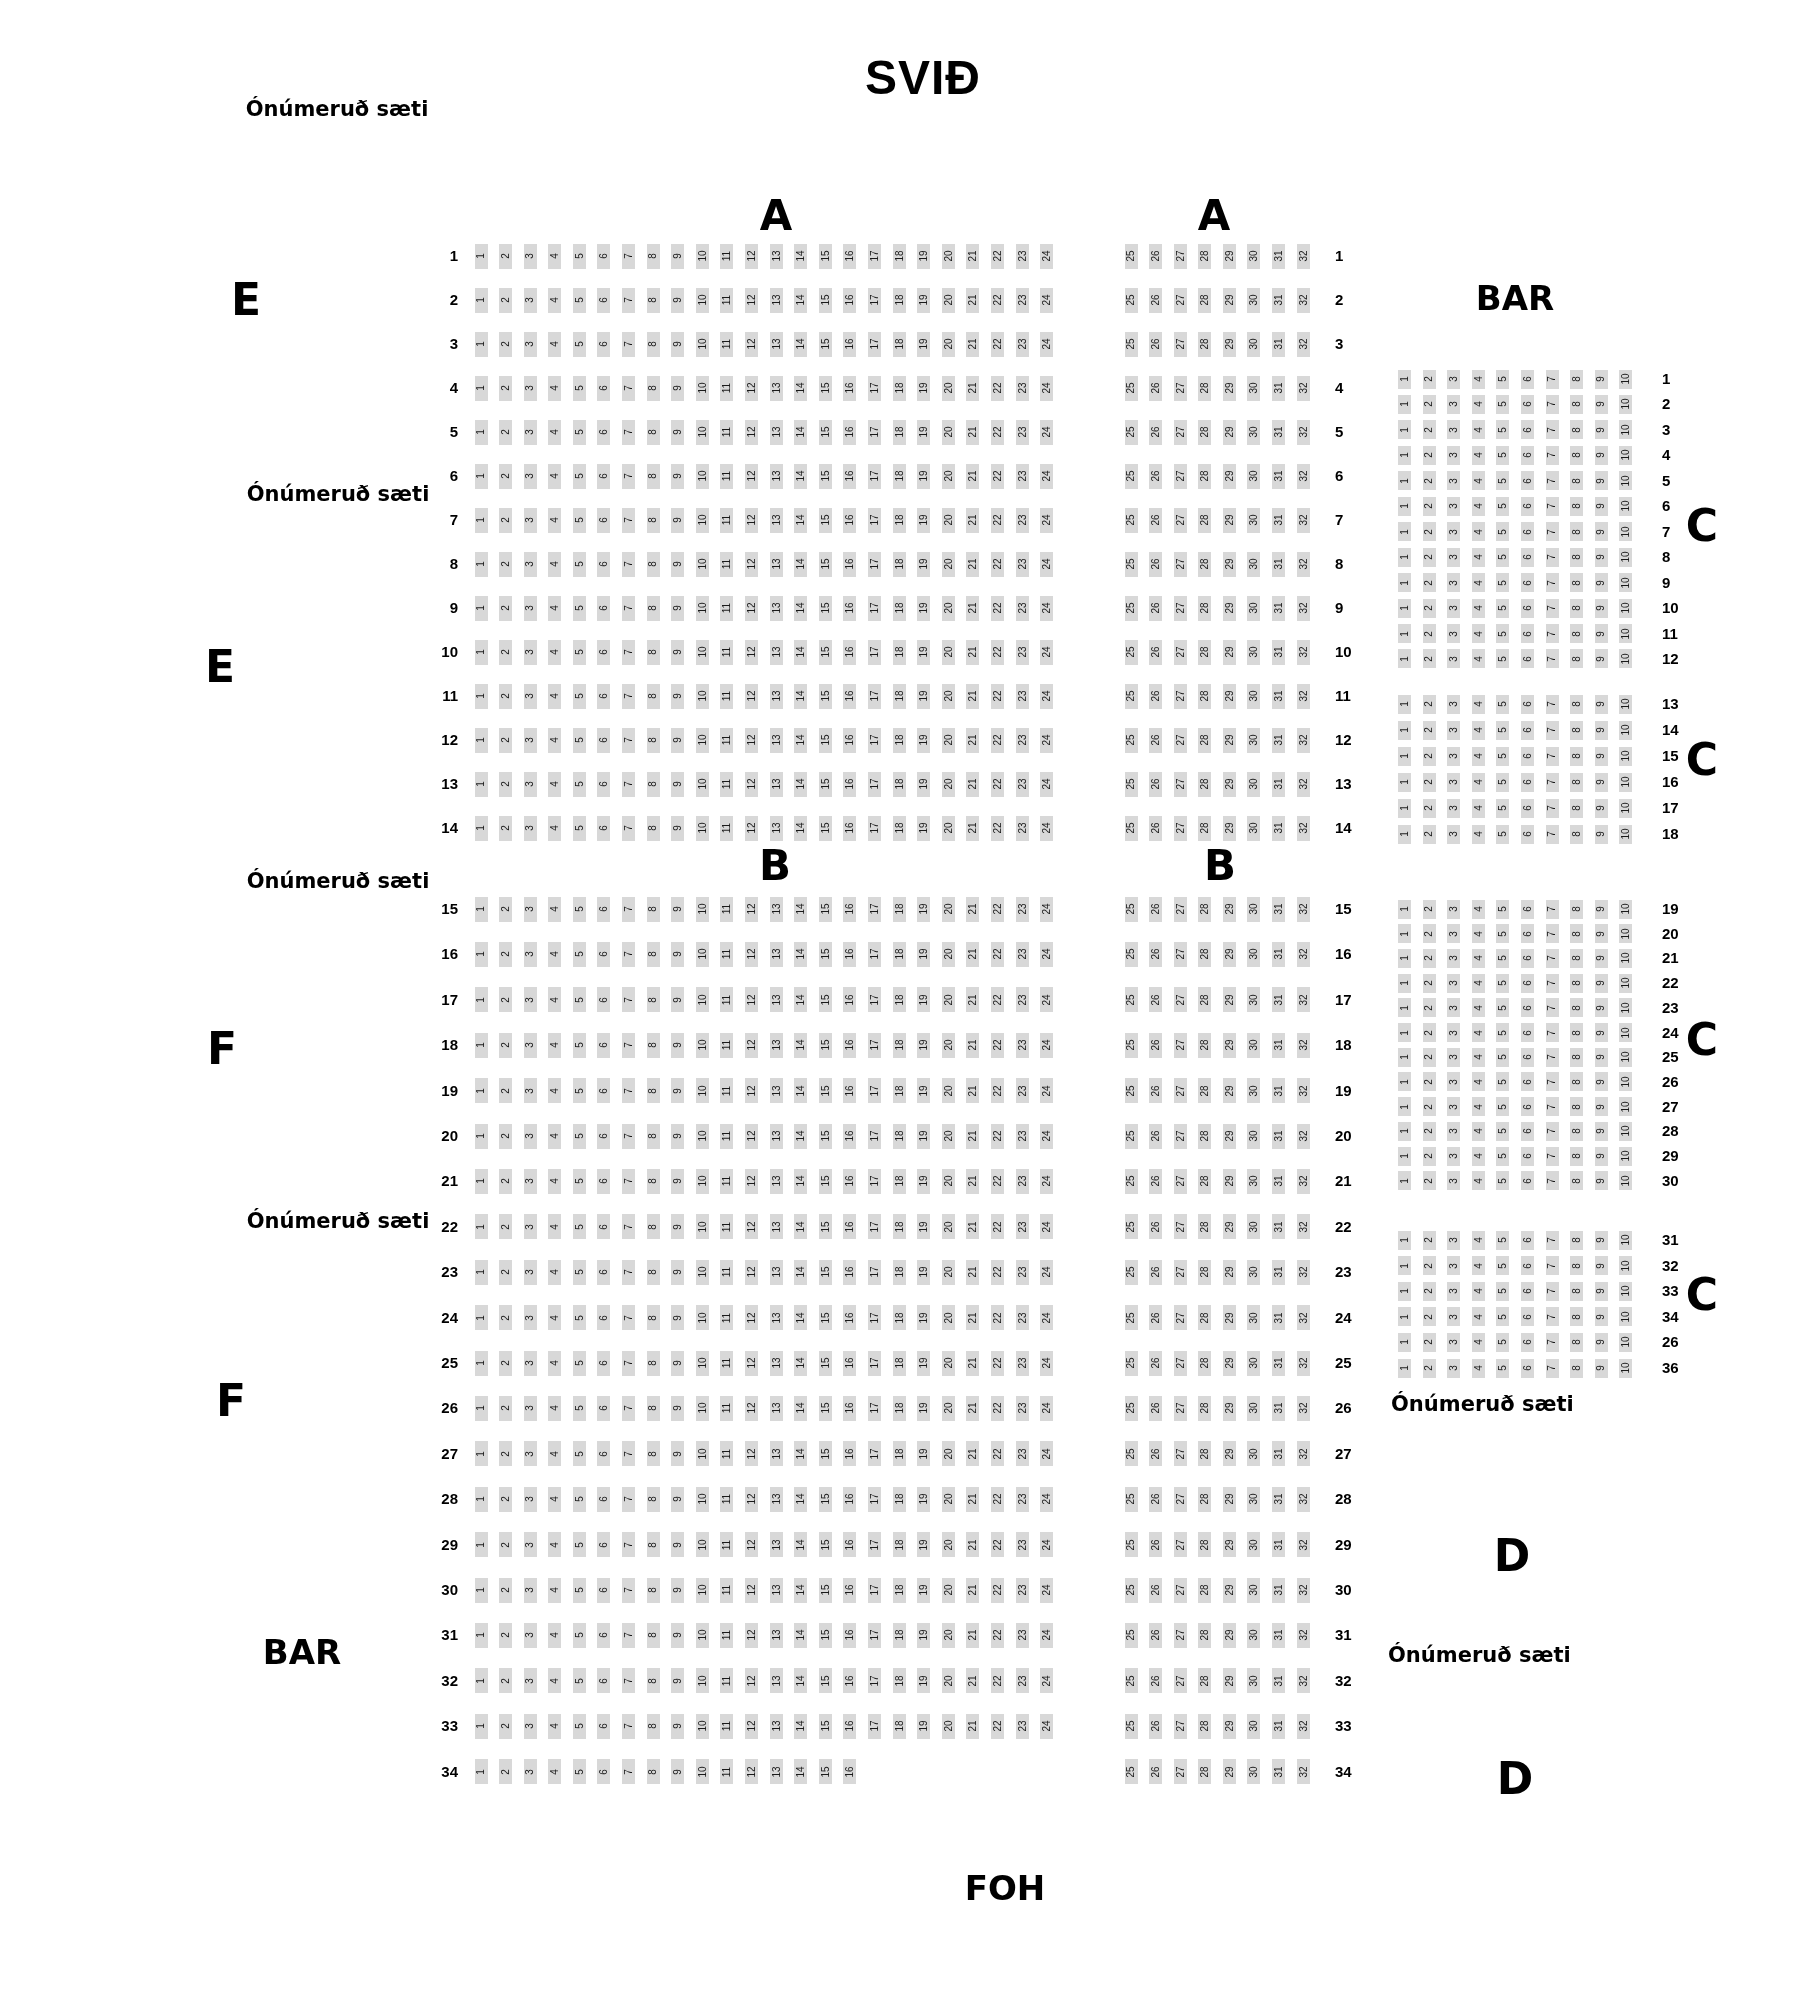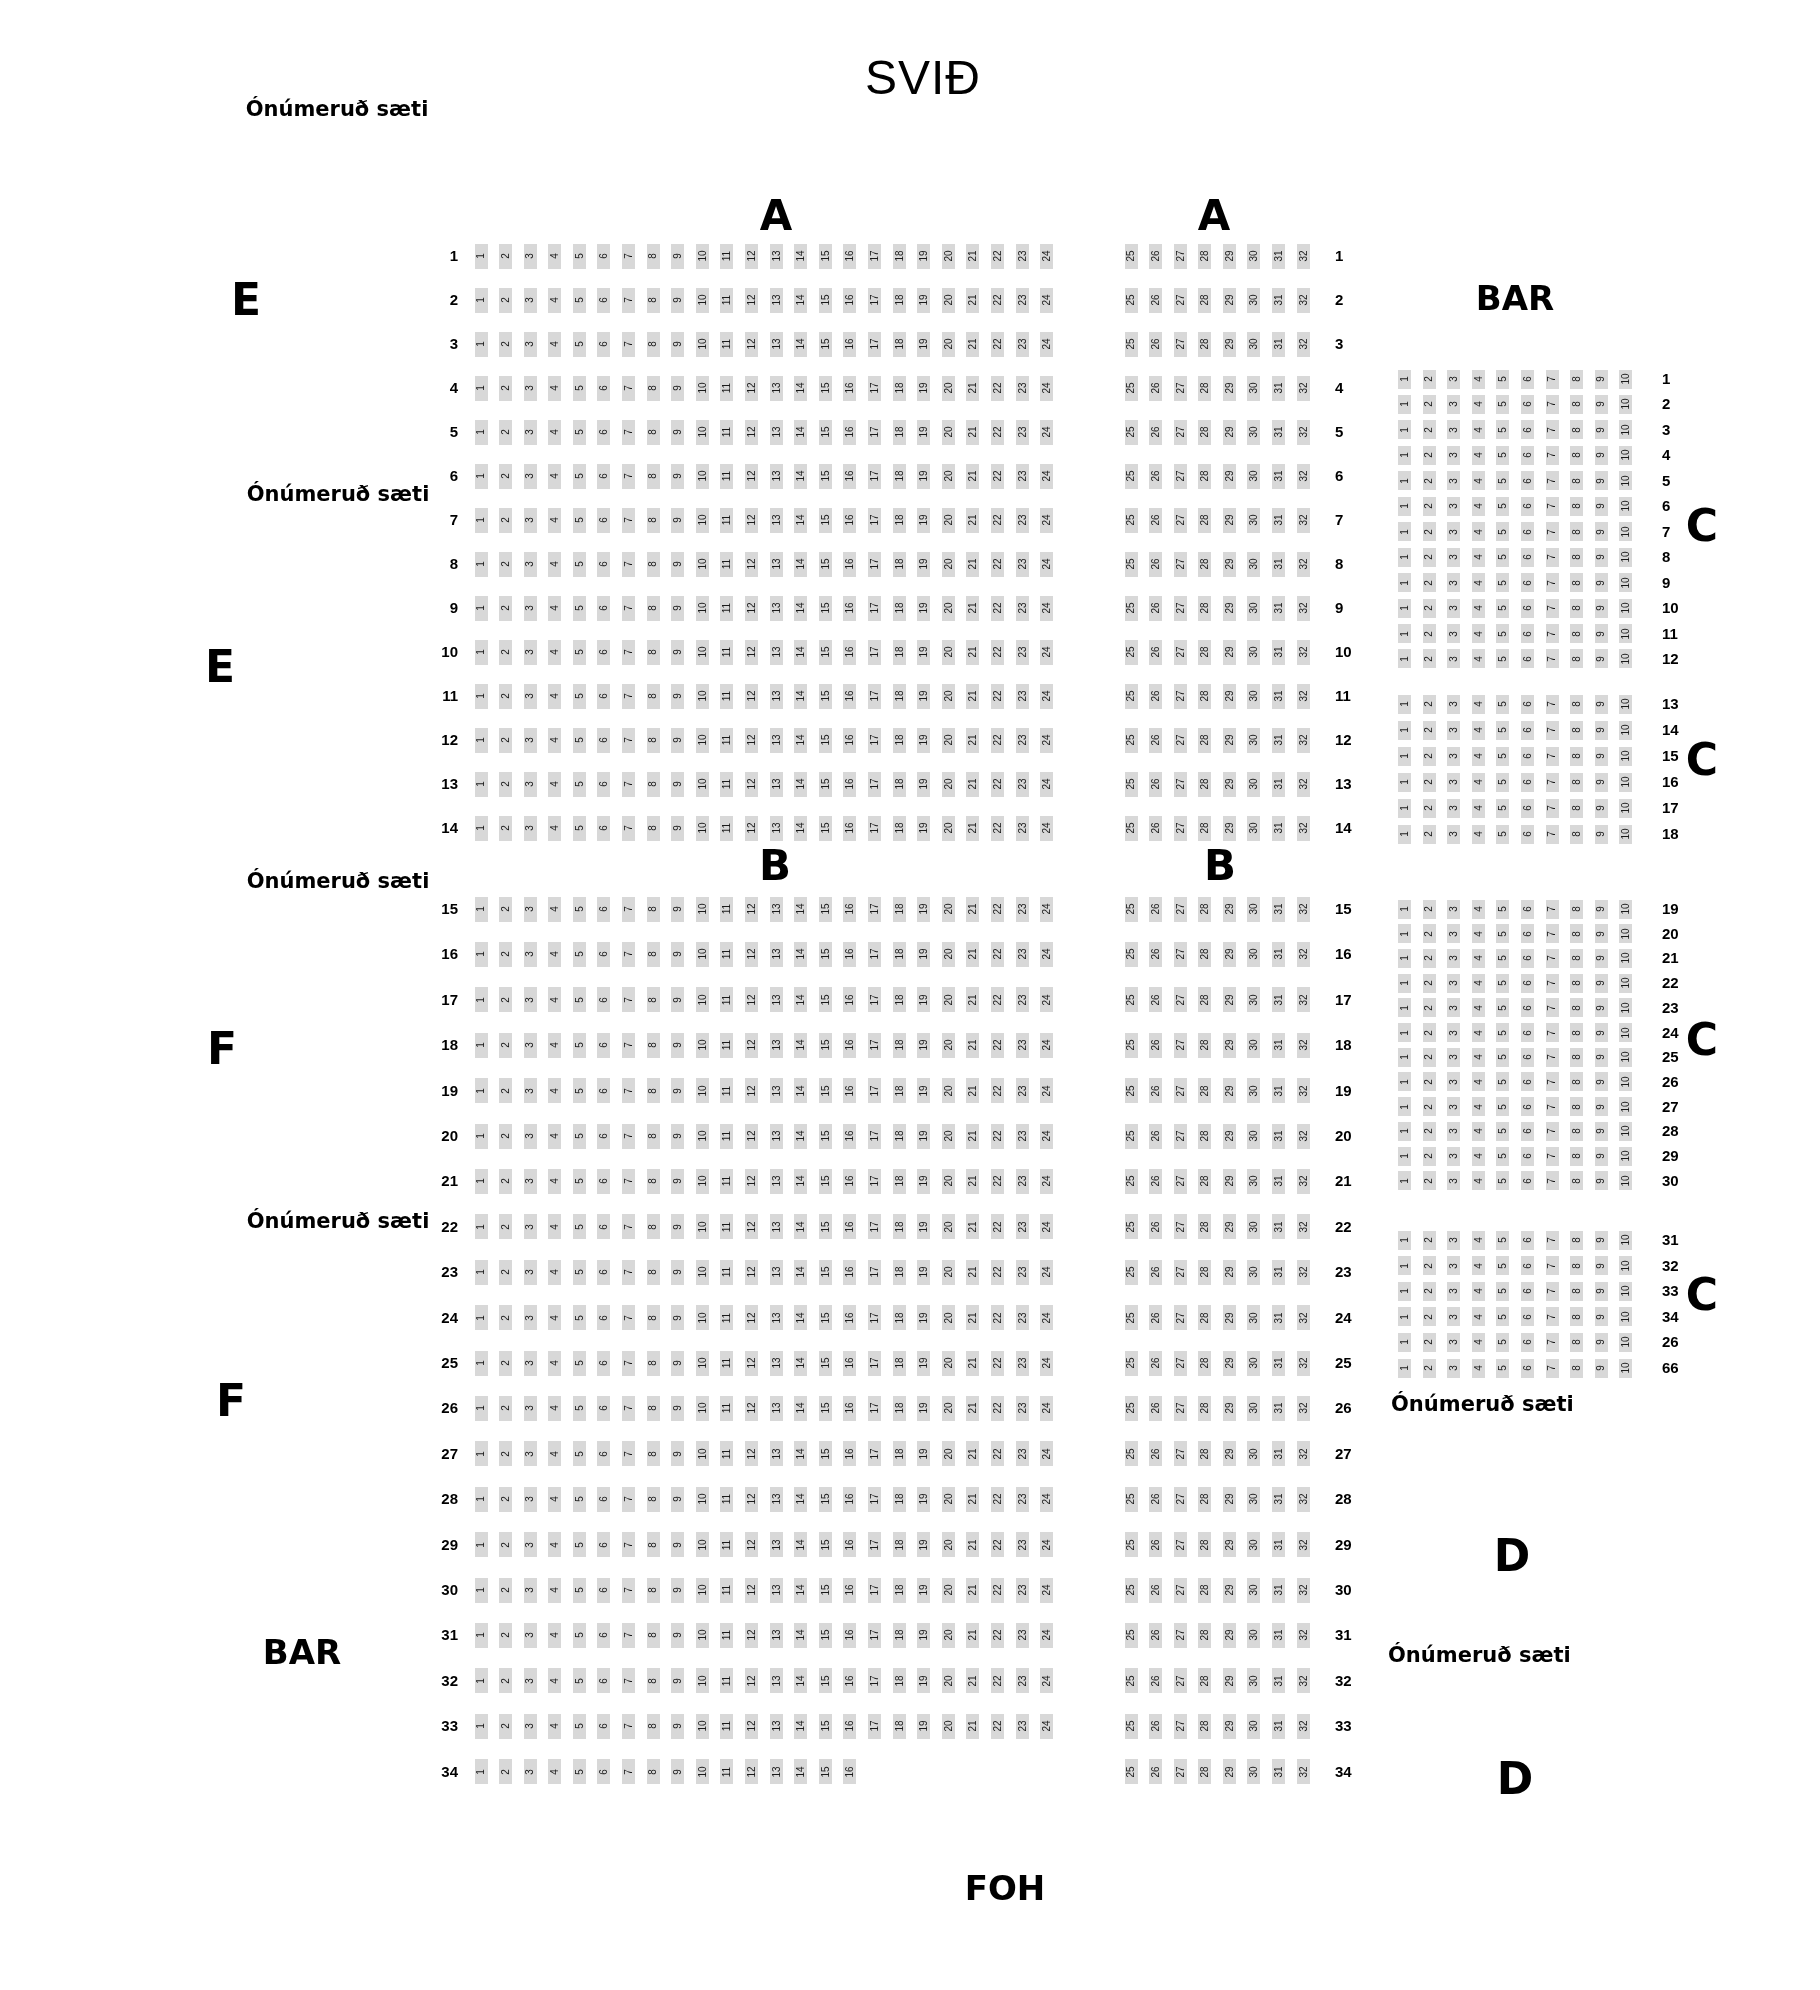--- a/index.html
+++ b/index.html
@@ -2,21 +2,21 @@
 <html><head>
 <meta charset="utf-8">
 <style>
   html,body{margin:0;padding:0;background:#fff;}
   #stage-canvas{
     position:relative;width:1820px;height:1990px;background:#ffffff;
     font-family:"Liberation Sans",sans-serif;color:#000;overflow:hidden;
   }
   .lbl{position:absolute;transform:translate(-50%,-50%);white-space:nowrap;color:#000;}
   .lbl-left{position:absolute;transform:translate(0,-50%);white-space:nowrap;color:#000;}
-  .t-title{font-size:48px;font-weight:400;letter-spacing:1px;}
+  .t-title{font-size:48px;font-weight:700;letter-spacing:1px;}
   .t-unnum{font-family:"DejaVu Sans",sans-serif;font-size:21px;font-weight:700;}
   .t-letter{font-family:"DejaVu Sans",sans-serif;font-size:44px;font-weight:700;}
   .t-ab{font-family:"DejaVu Sans",sans-serif;font-size:42px;font-weight:700;}
   .t-bar{font-family:"DejaVu Sans",sans-serif;font-size:34px;font-weight:700;}
   .seat-run{position:absolute;display:flex;}
   .seat{background:#d8d8d8;display:flex;align-items:center;justify-content:center;flex:none;}
   .seat span{
     transform:rotate(-90deg);
     font-size:10px;line-height:1;color:#1a1a1a;
     font-family:"Liberation Sans",sans-serif;white-space:nowrap;
@@ -4683,15 +4683,15 @@
         <div class="seat" style="width: 13px; height: 19px;">
           <span>8</span>
         </div>
         <div class="seat" style="width: 13px; height: 19px;">
           <span>9</span>
         </div>
         <div class="seat" style="width: 13px; height: 19px;">
           <span>10</span>
         </div>
       </div>
-      <div class="rowlab l" style="top: 1359px; width: 44px; left: 1662px;">66</div>
+      <div class="rowlab l" style="top: 1359px; width: 44px; left: 1662px;">36</div>
     </div>
 </div>
 
 </body></html>

